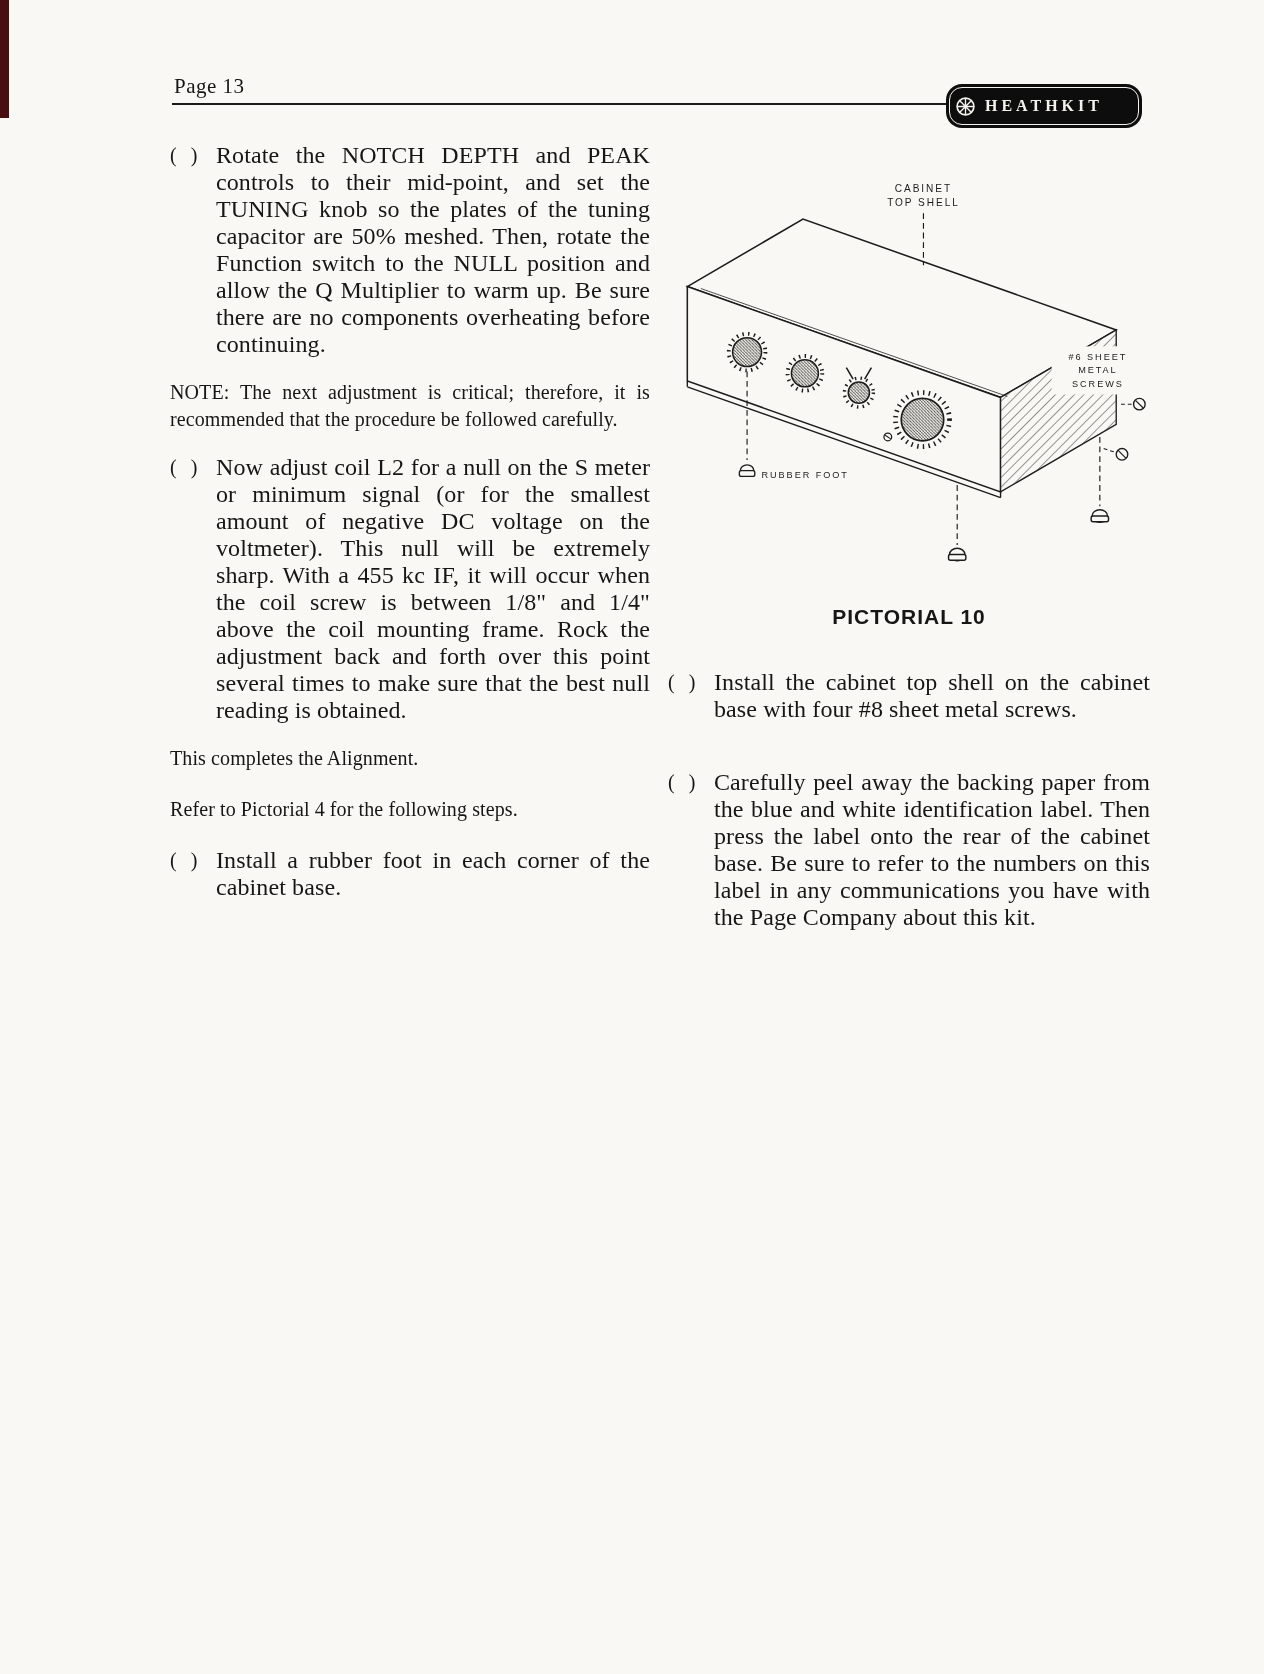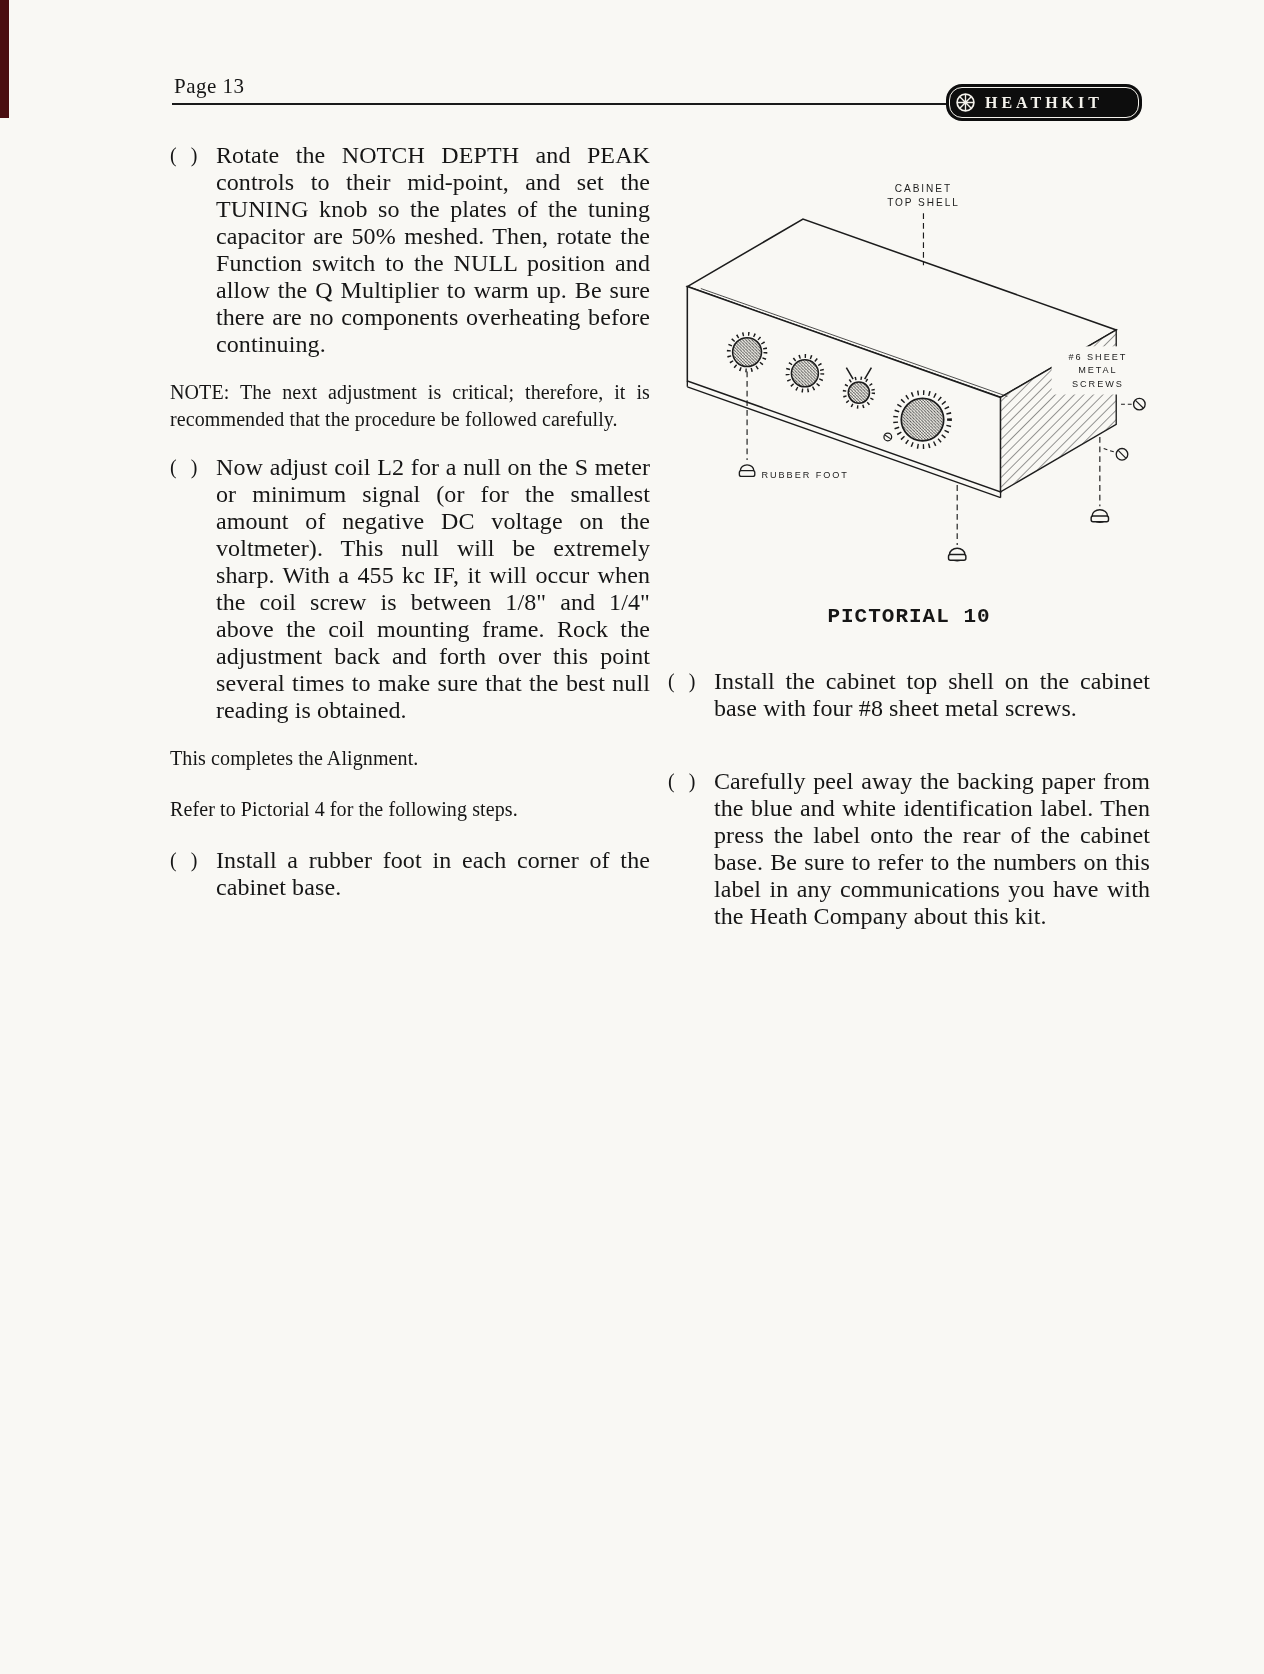--- a/index.html
+++ b/index.html
@@ -19,21 +19,21 @@
   }
   .page-number {
     position:absolute; left:174px; top:74px;
     font-size:21px; letter-spacing:0.5px;
   }
   .rule {
     position:absolute; left:172px; top:103px; width:970px; height:2px;
     background:#1a1a1a;
   }
   .badge {
-    position:absolute; left:946px; top:84px; width:196px; height:37px;
+    position:absolute; left:946px; top:84px; width:196px; height:44px;
     background:#0d0d0d; border-radius:16px;
     display:flex; align-items:center; gap:9px;
     padding:0; box-sizing:border-box;
   }
   .badge::after {
     content:""; position:absolute; inset:3px; border:1.5px solid #f4f2ec;
     border-radius:13px; pointer-events:none;
   }
   .emblem { width:21px; height:21px; margin-left:9px; flex:0 0 auto; }
   .brand {
@@ -53,21 +53,21 @@
     text-align:justify; letter-spacing:0.1px;
   }
   .para {
     margin:0 0 21px 0; font-size:20px; line-height:27px;
     text-align:justify; letter-spacing:0.1px;
   }
   .para.single { text-align:left; margin-bottom:24px; }
   .figure { margin:0 0 10px 0;text-decoration:underline; }
   .figure svg { display:block; }
   .fig-caption {
-    text-align:center; font-family:Liberation Mono, monospace;
+    text-align:center; font-family:Liberation Sans, sans-serif;
     font-weight:bold; font-size:21px; letter-spacing:1px;
     margin:2px 0 40px 0;
   }
   .svg-label {
     font-family:"Liberation Sans", sans-serif;
     letter-spacing:2px; fill:#1c1c1c;
   }
 </style>
 </head>
 <body>
@@ -208,18 +208,18 @@
 
     <div class="fig-caption">PICTORIAL 10</div>
 
     <div class="step" style="margin-bottom:46px;">
       <span class="marker">( )</span>
       <p class="step-text">Install the cabinet top shell on the cabinet base with four #8 sheet metal screws.</p>
     </div>
 
     <div class="step">
       <span class="marker">( )</span>
-      <p class="step-text">Carefully peel away the backing paper from the blue and white identification label. Then press the label onto the rear of the cabinet base. Be sure to refer to the numbers on this label in any communications you have with the Heath Company about this kit.</p>
+      <p class="step-text">Carefully peel away the backing paper from the blue and white identification label. Then press the label onto the rear of the cabinet base. Be sure to refer to the numbers on this label in any communications you have with the Page Company about this kit.</p>
     </div>
 
   </section>
 
 </div>
 
 </body></html>

